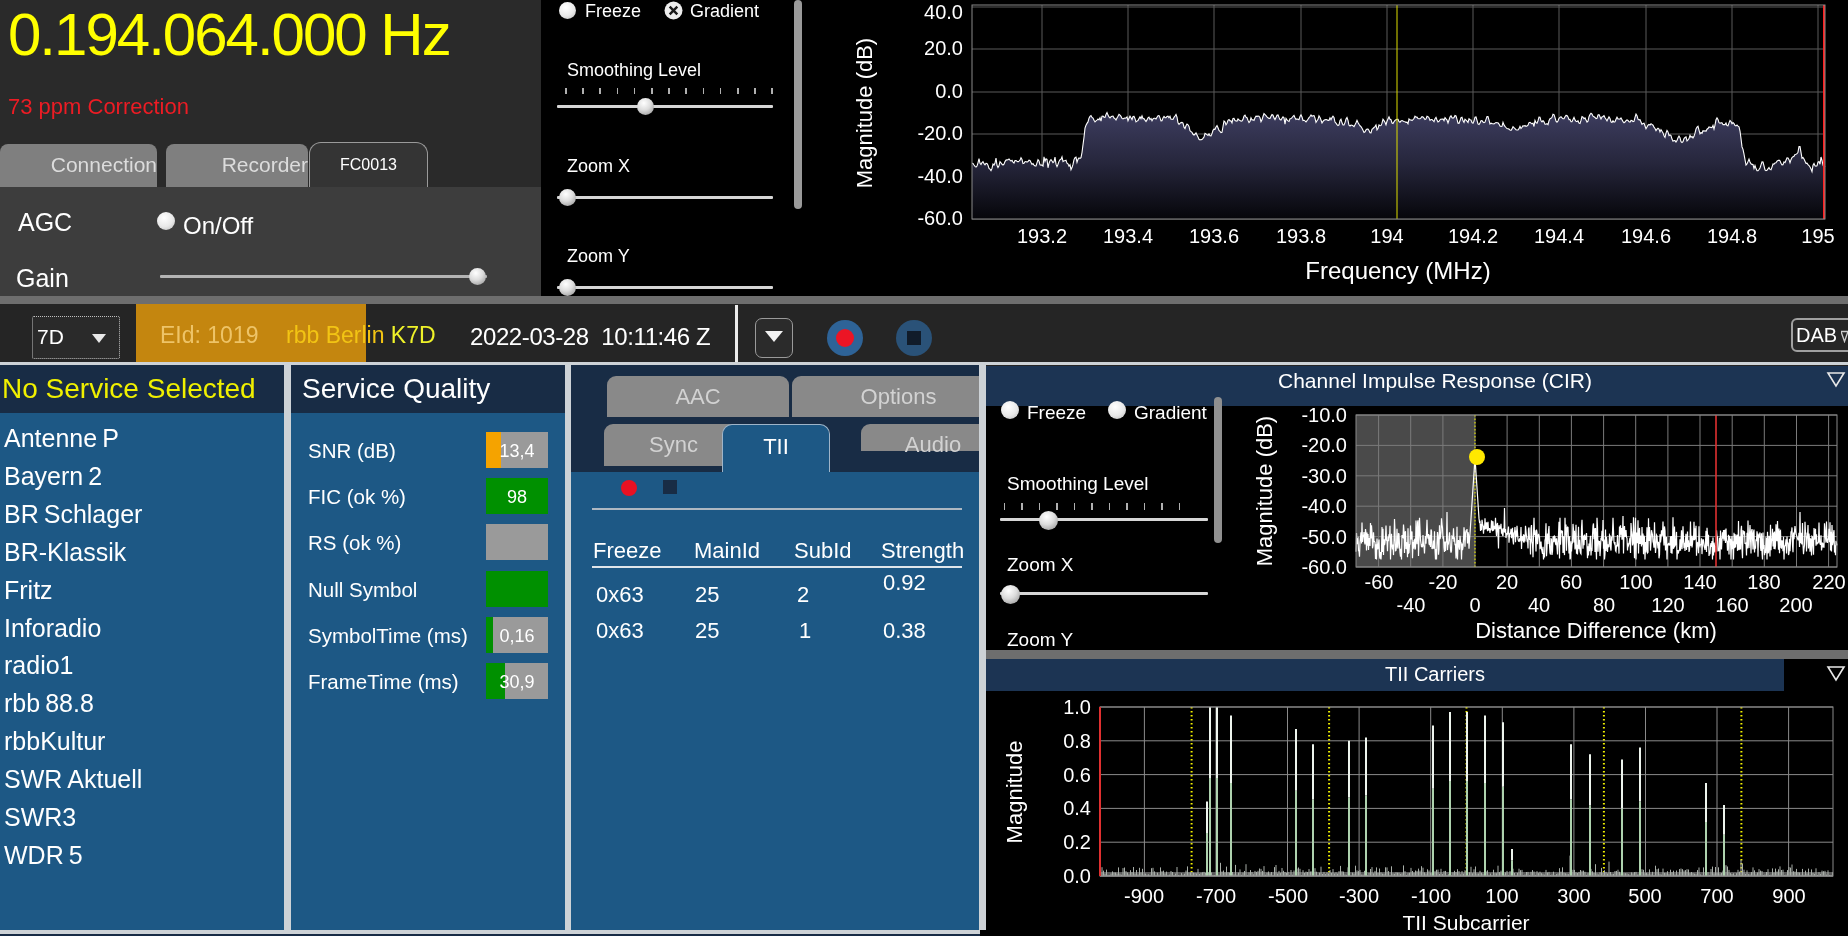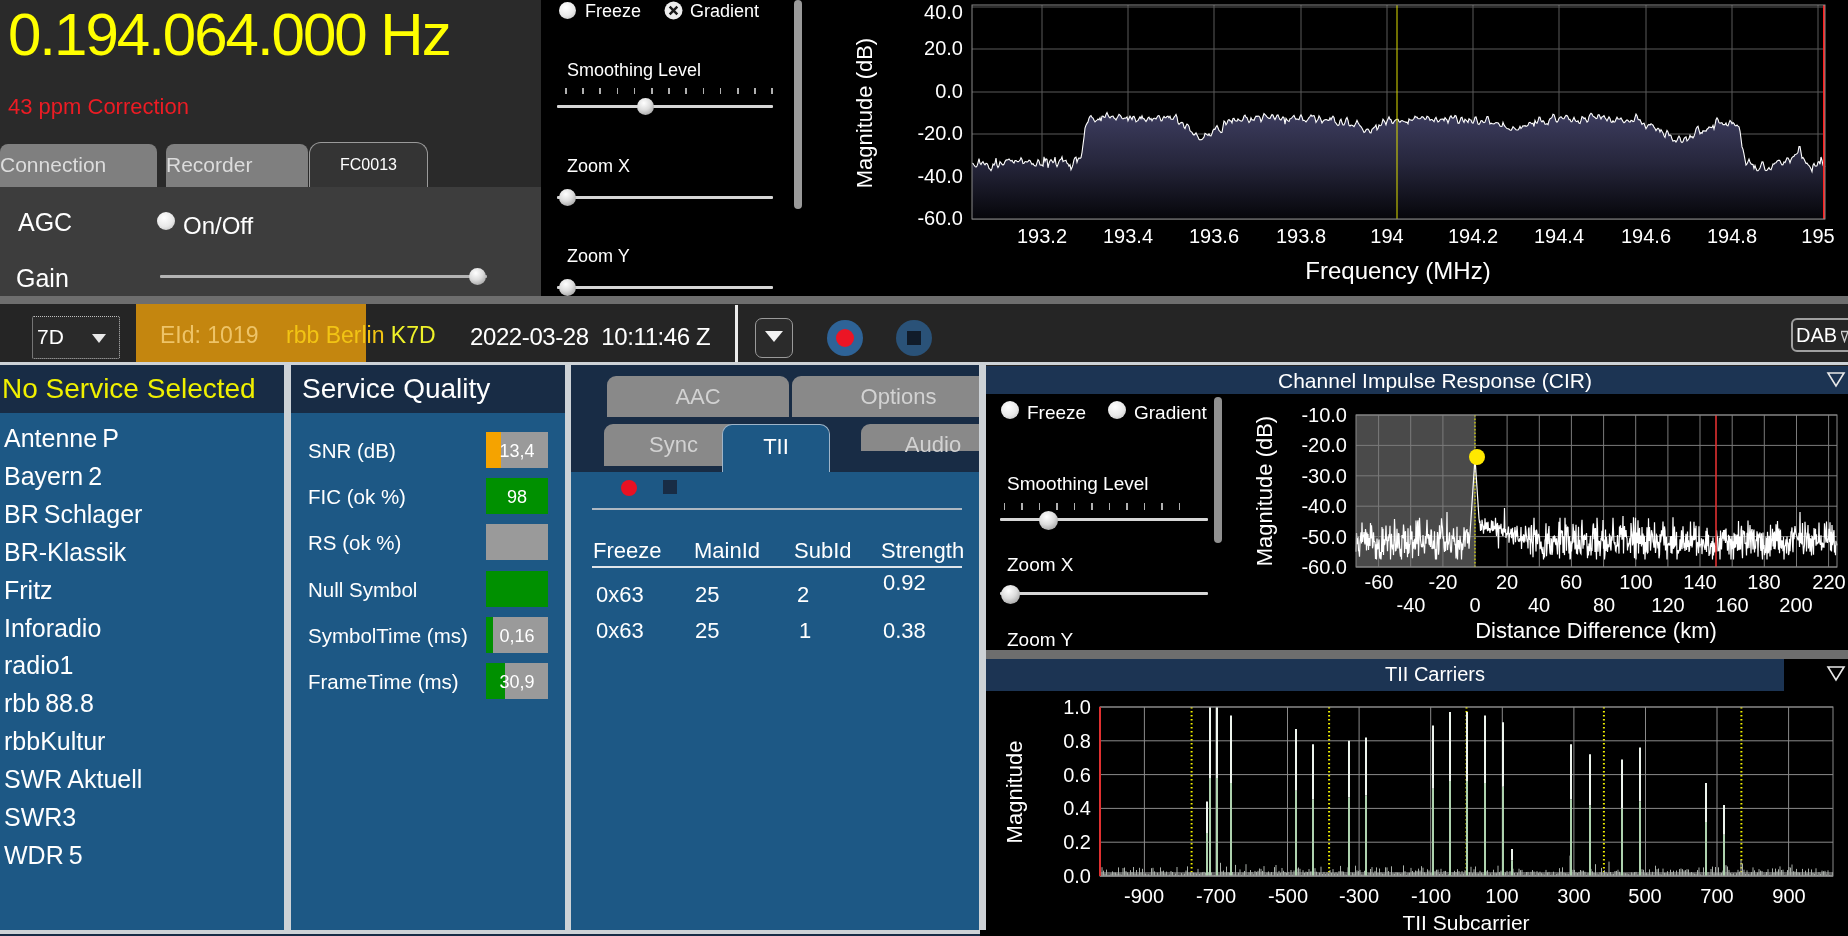--- a/index.html
+++ b/index.html
@@ -7,34 +7,34 @@
   font-family:"Liberation Sans",sans-serif; background:#000; }
 .abs { position:absolute; }
 .radio { position:absolute; width:18px; height:18px; border-radius:50%;
   background: radial-gradient(circle at 40% 32%, #ffffff 0%, #e8e8e8 55%, #b8b8b8 100%); }
 .knob { position:absolute; width:17px; height:17px; border-radius:50%;
   background: radial-gradient(circle at 40% 30%, #ffffff 0%, #dcdcdc 45%, #8a8a8a 100%); }
 .track { position:absolute; height:3px; background:#d6d6d6; border-radius:1px; }
 .ticks { position:absolute; height:6px;
   background: repeating-linear-gradient(to right, #b0b0b0 0 1.5px, transparent 1.5px 17.2px); }
 .tab { position:absolute; background:#7f7f7f; color:#dcdcdc; font-size:21px;
-  text-align:left; border-radius:8px 8px 0 0; }
+  text-align:right; border-radius:8px 8px 0 0; }
 .btab { position:absolute; background:#898989; color:#d2d2d2; font-size:22px;
   text-align:center; border-radius:9px 9px 0 0;margin-left:26px; }
 .wsep { position:absolute; background:#cdd2d6; }
 .hdr { position:absolute; background:#182c45; color:#fff; overflow:hidden; }
 svg text { fill:#fff; }
 </style></head>
 <body>
 <div id="root">
 
 <div class="abs" style="left:0;top:0;width:541px;height:296px;background:#2a2a2a"></div>
 <div class="abs" style="left:0;top:187px;width:541px;height:109px;background:#3d3d3d"></div>
 <div class="abs" style="left:8px;top:0px;font-size:60px;letter-spacing:-2px;color:#ffff00">0.194.064.000 Hz</div>
-<div class="abs" style="left:8px;top:94px;font-size:22px;color:#ec1c24">43 ppm Correction</div>
+<div class="abs" style="left:8px;top:94px;font-size:22px;color:#ec1c24">73 ppm Correction</div>
 
 <div class="tab" style="left:0;top:144px;width:157px;height:43px;line-height:41px">Connection</div>
 <div class="tab" style="left:166px;top:144px;width:142px;height:43px;line-height:41px">Recorder</div>
 <div class="abs" style="left:309px;top:142px;width:119px;height:45px;background:#343434;border:1px solid #9a9a9a;border-bottom:none;border-radius:12px 12px 0 0;color:#fff;font-size:16px;text-align:center;line-height:44px">FC0013</div>
 
 <div class="abs" style="left:18px;top:208px;font-size:25px;color:#fff">AGC</div>
 <div class="radio" style="left:157px;top:212px"></div>
 <div class="abs" style="left:183px;top:212px;font-size:24px;color:#fff">On/Off</div>
 <div class="abs" style="left:16px;top:264px;font-size:25px;color:#fff">Gain</div>
 <div class="track" style="left:160px;top:275px;width:327px;background:#b4b4b4"></div>
@@ -203,21 +203,21 @@
   <span style="position:absolute;left:103px;top:80px">25</span>
   <span style="position:absolute;left:207px;top:80px">1</span>
   <span style="position:absolute;left:291px;top:80px">0.38</span>
 </div>
 
 <div class="wsep" style="left:979px;top:365px;width:7px;height:565px"></div>
 <div class="wsep" style="left:0;top:930px;width:980px;height:4px"></div>
 <div class="abs" style="left:0;top:934px;width:980px;height:2px;background:#182c45"></div>
 
 <div class="abs" style="left:986px;top:366px;width:862px;height:570px;background:#000"></div>
-<div class="hdr" style="left:986px;top:366px;width:862px;height:28px;background:#1c3453">
+<div class="hdr" style="left:986px;top:366px;width:862px;height:40px;background:#1c3453">
       <span style="position:absolute;left:0;width:862px;text-align:center;top:3px;font-size:21px;text-indent:36px">Channel Impulse Response (CIR)</span>
     </div>
 <svg class="abs" style="left:1826px;top:369px" width="20" height="20" viewBox="0 0 20 20">
       <path d="M2 4 L18 4 L10 17 Z" fill="none" stroke="#e8e8e8" stroke-width="1.6"></path>
     </svg>
 
 <div class="radio" style="left:1001px;top:401px"></div>
 <div class="abs" style="left:1027px;top:402px;font-size:19px;color:#fff">Freeze</div>
 <div class="radio" style="left:1108px;top:401px"></div>
 <div class="abs" style="left:1134px;top:402px;font-size:19px;color:#fff">Gradient</div>

